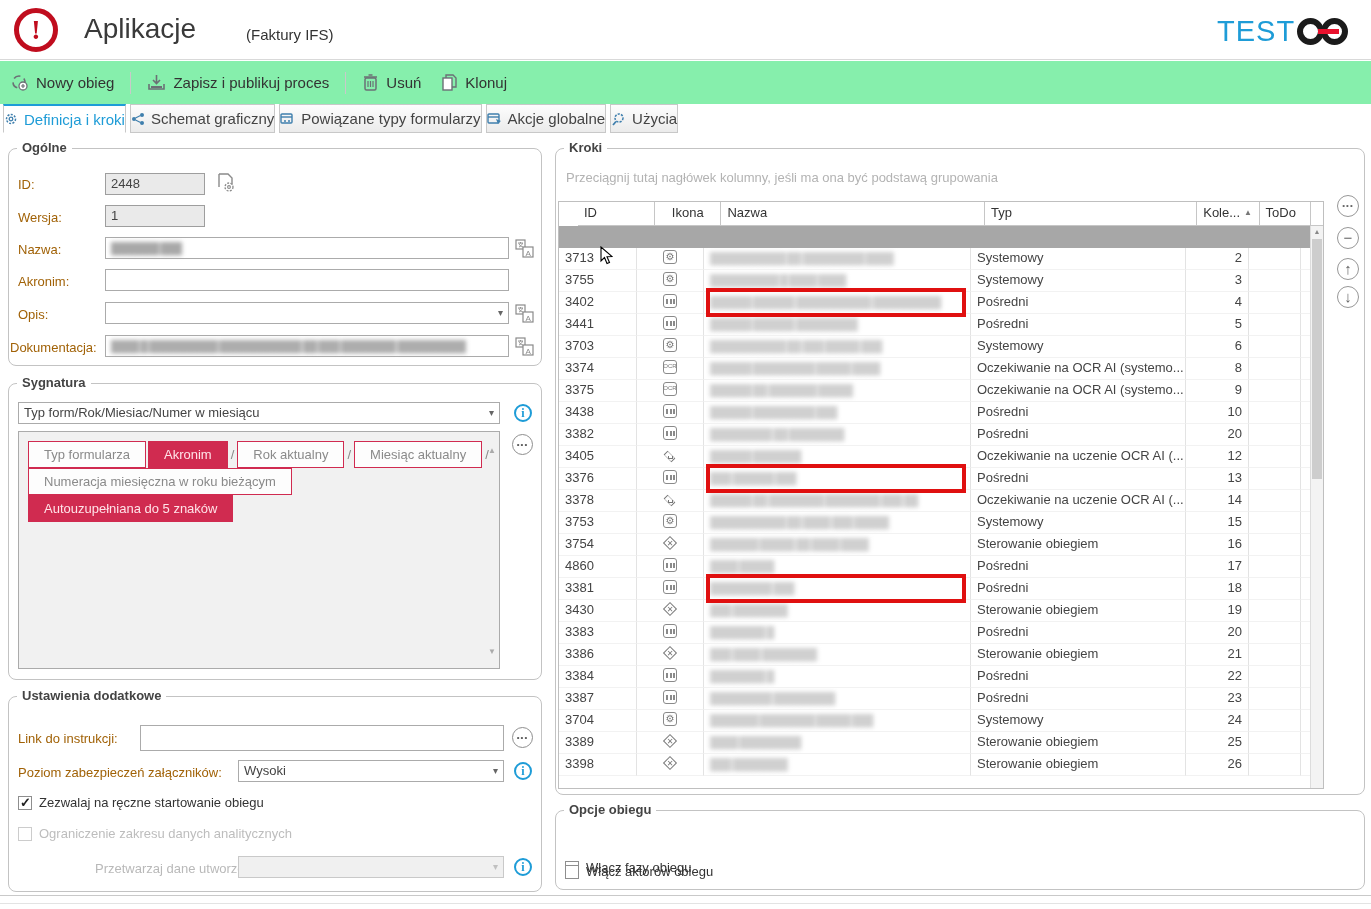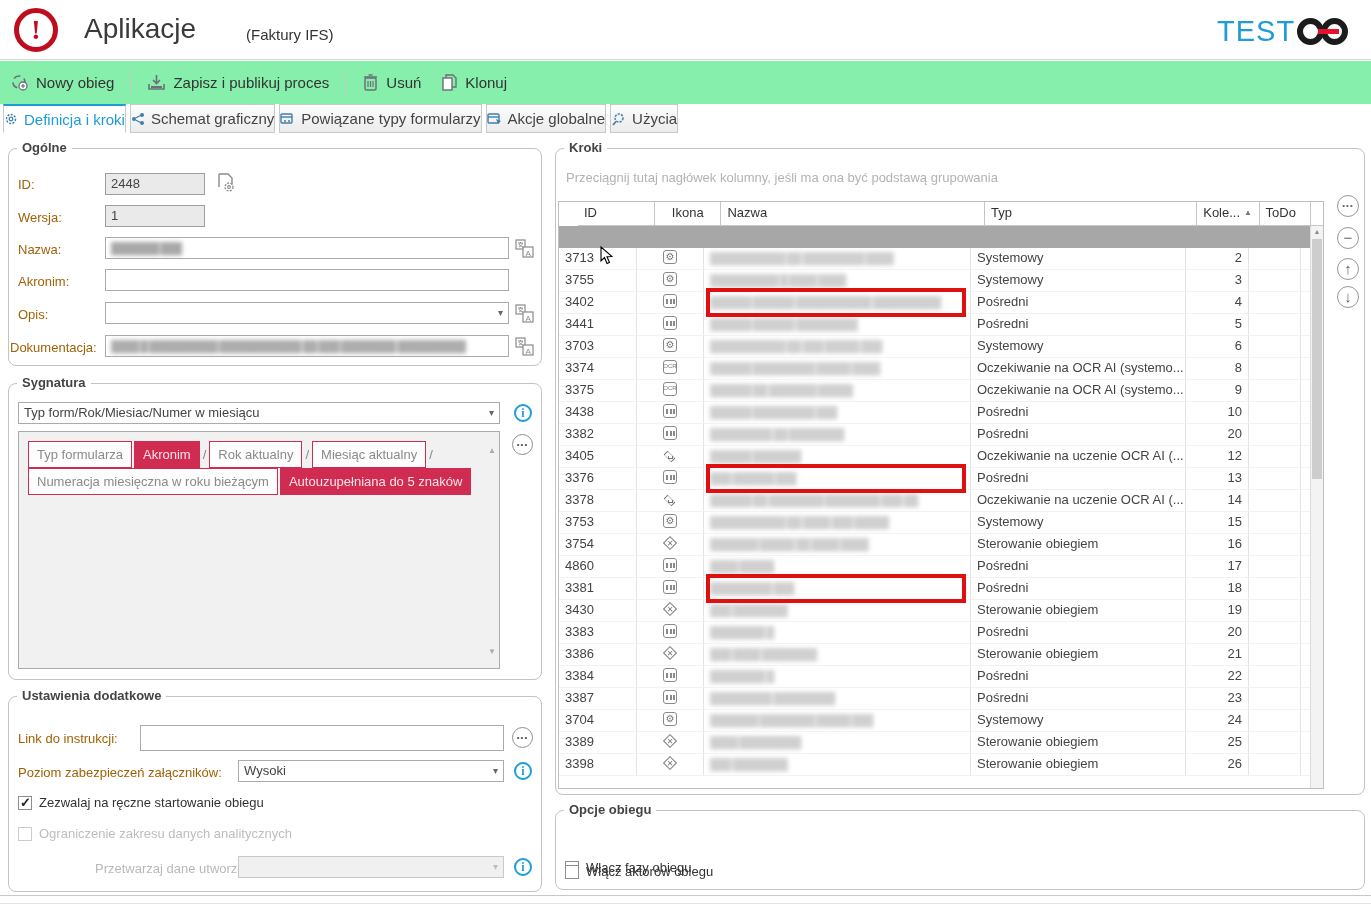--- a/index.html
+++ b/index.html
@@ -47,21 +47,21 @@
 
   .info { position:absolute; width:18px; height:18px; border:2px solid #1e9cd7; border-radius:50%;
           color:#1e9cd7; font:bold 12px/14px "Liberation Serif", serif; text-align:center; }
   .info::after { content:"i"; }
   .dots { position:absolute; width:21px; height:21px; border:1px solid #8e8e8e; border-radius:50%; color:#555;
           font-size:8px; line-height:19px; text-align:center; letter-spacing:1px; background:#fff; }
   .dots::after { content:"\2022\2022\2022"; }
 
   
   .sigarea { position:absolute; background:#f1f1f1; border:1px solid #ababab; padding:9px 8px; line-height:25px; }
-  .tag { display:inline-block; font-size:13px; padding:0 8px; margin:0 1px; }
+  .tag { display:inline-block; font-size:13px; padding:0 15px; margin:0 1px; }
   .tag.outline { background:#fdfdfd; border:1px solid #d02b50; color:#8a8a8a; }
   .tag.solid { background:#d02b50; border:1px solid #d02b50; color:#ffe3e8; }
   .tag.sep { color:#888; padding:0 1px; }
   .scrhint { position:absolute; right:3px; font-size:8px; color:#aaa; }
 
   
   .cbrow { position:absolute; display:flex; align-items:center; gap:7px; font-size:13px; color:#333; }
   .cbrow.dis { color:#bdbdbd; }
   .cb { width:14px; height:14px; border:1px solid #8e8e8e; background:#fff; position:relative; flex:none; }
   .cb.checked::after { content:"\2713"; position:absolute; left:1px; top:-2px; font-size:13px; font-weight:bold; color:#222; }

